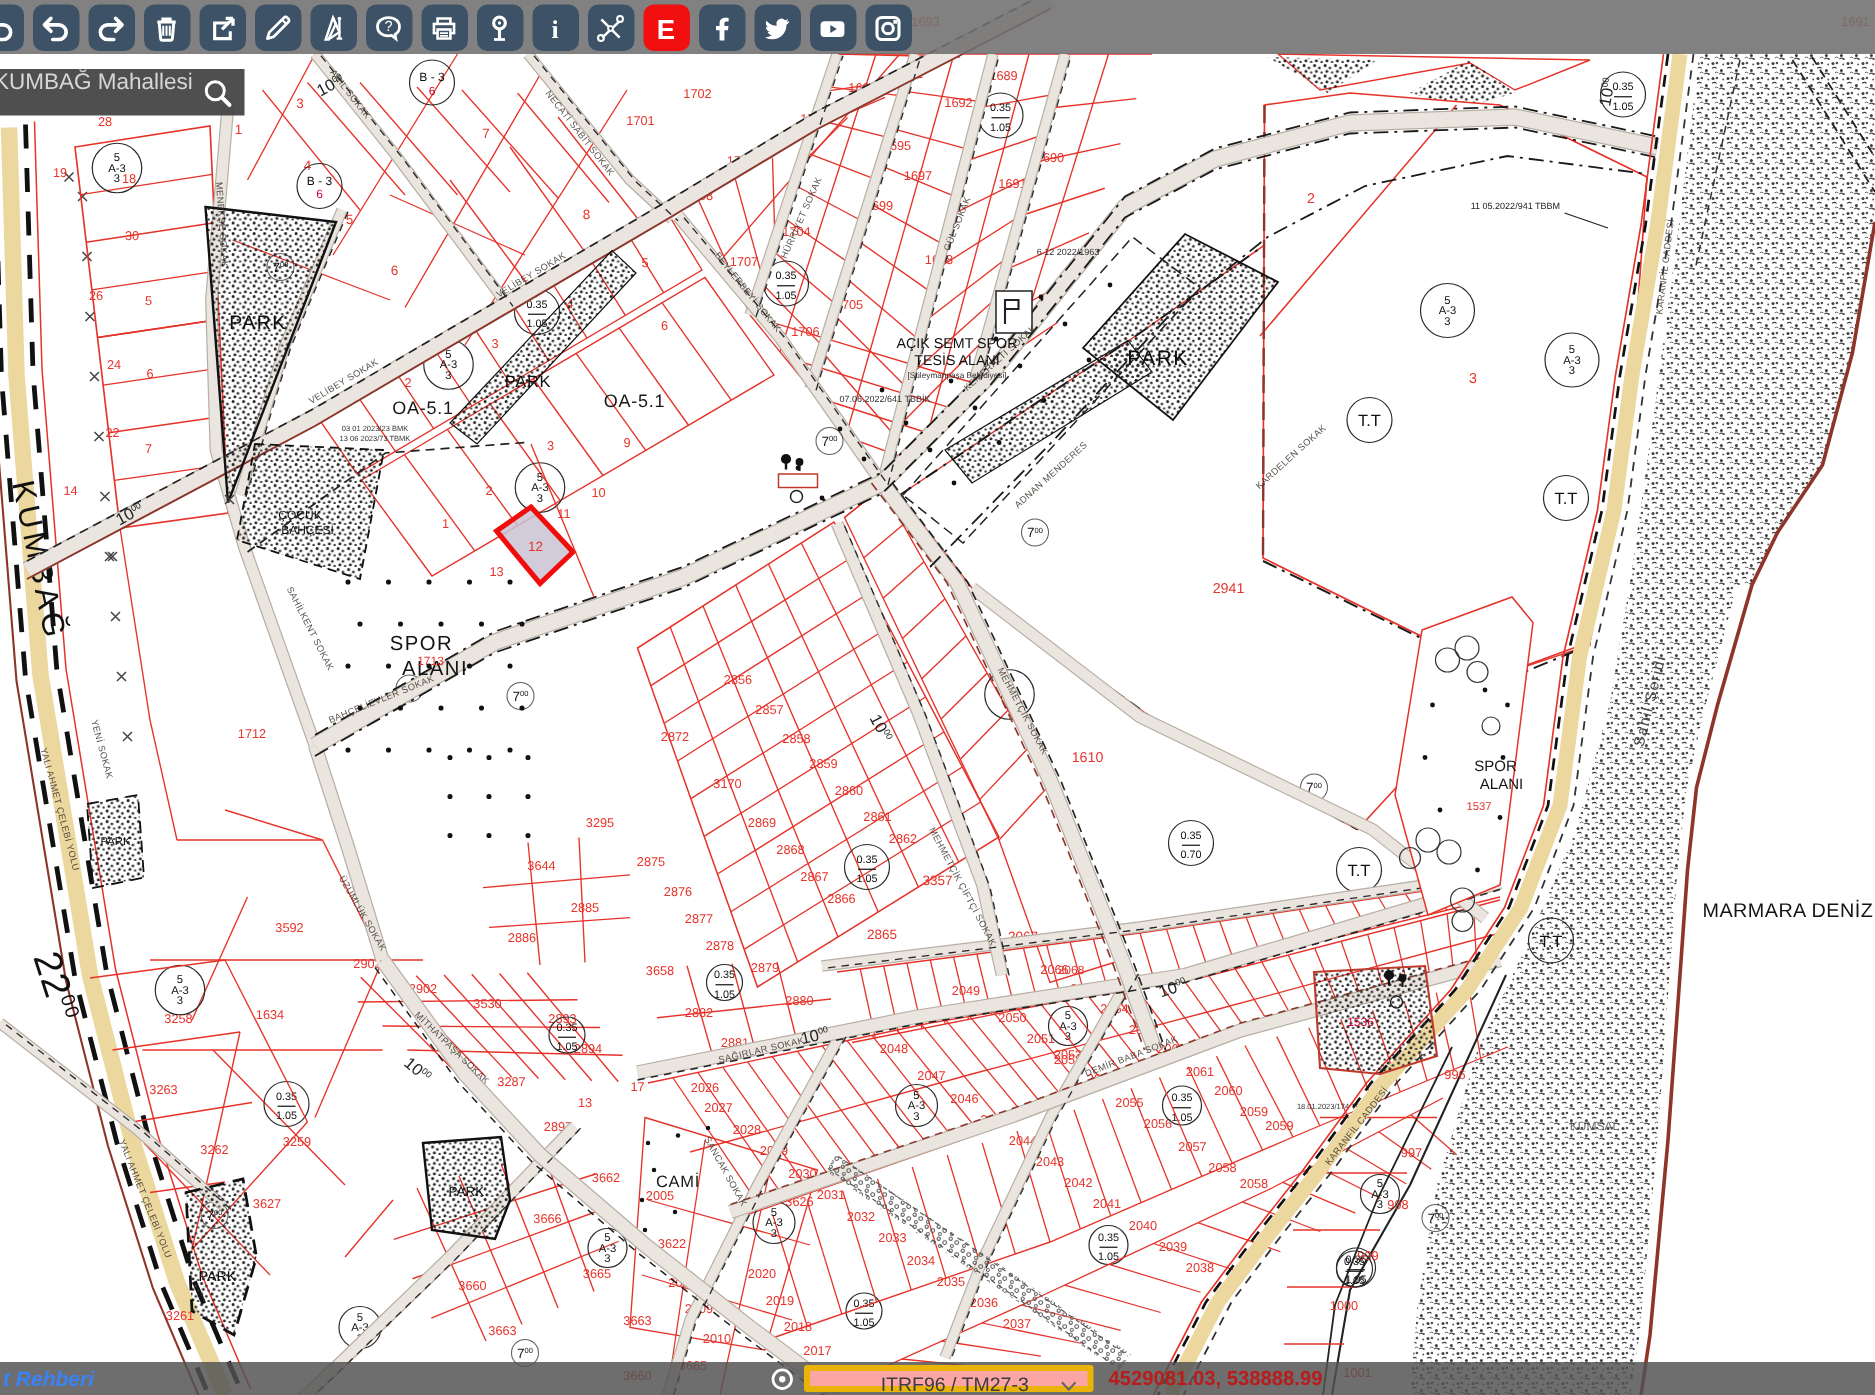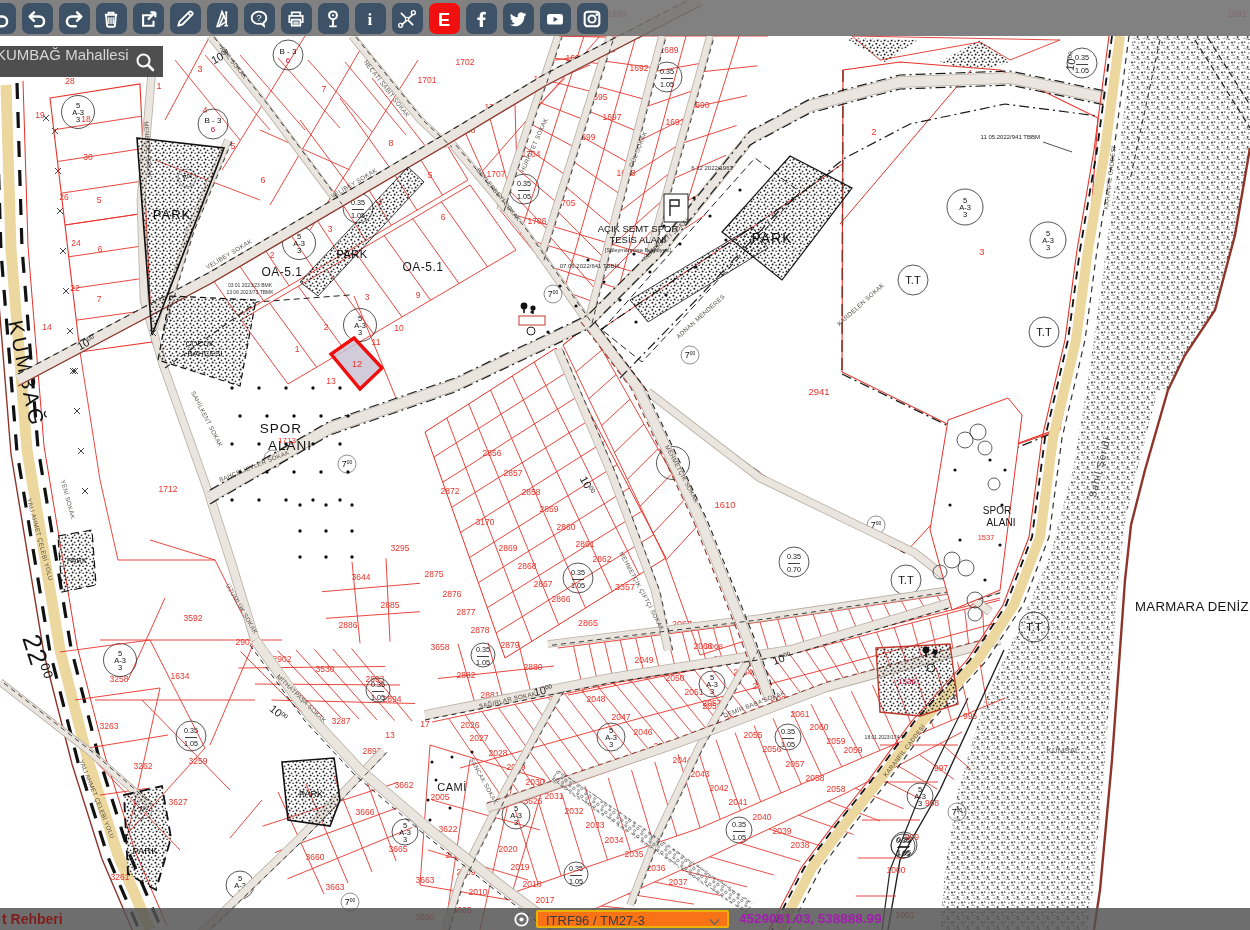--- a/index.html
+++ b/index.html
@@ -6,24 +6,24 @@
   #stage{position:relative;width:1250px;height:930px;}
   #map{position:absolute;left:0;top:0;}
   #toolbar{position:absolute;left:0;top:0;width:1250px;height:36px;background:rgba(112,112,112,0.88);}
   .tb{position:absolute;top:3px;width:31px;height:31px;background:#3d5266;border-radius:7px;
       display:flex;align-items:center;justify-content:center;}
   .tbE{background:#f20f0f;}
   #search{position:absolute;left:0;top:46px;width:163px;height:31px;background:rgba(66,66,66,0.93);
       display:flex;align-items:flex-start;}
   #search span{color:#d6d6d6;font-size:15px;margin-left:-4px;white-space:nowrap;}
   #bottombar{position:absolute;left:0;top:908px;width:1250px;height:22px;background:rgba(82,82,82,0.84);}
-  #bb-title{position:absolute;left:2px;top:3px;color:#7f1d1d;font-weight:bold;font-size:14px;}
-  #bb-dd{position:absolute;left:536px;top:2px;width:193px;height:18px;background:#f97316;border:2px solid #eab308;
-      border-radius:2px;color:#3c3c3c;font-size:13px;line-height:18px;padding-left:8px;box-sizing:border-box;}
-  #bb-coord{position:absolute;left:739px;top:3px;color:#a21caf;font-weight:bold;font-size:13.5px;}
+  #bb-title{position:absolute;left:2px;top:3px;color:#3b82f6;font-weight:bold;font-size:14px;font-style:italic;}
+  #bb-dd{position:absolute;left:536px;top:2px;width:193px;height:18px;background:#fca5a5;border:4px solid #eab308;
+      border-radius:2px;color:#3c3c3c;font-size:13px;line-height:18px;padding-left:8px;box-sizing:border-box;text-align:center;}
+  #bb-coord{position:absolute;left:739px;top:3px;color:#b91c1c;font-weight:bold;font-size:13.5px;}
 </style></head>
 <body>
 <div id="stage">
 <svg id="map" width="1250" height="930" viewBox="0 0 1250 930" font-family="Liberation Sans, sans-serif">
 <defs>
 <pattern id="sand" width="10" height="10" patternUnits="userSpaceOnUse">
  <circle cx="2.0" cy="2.4" r="1.0" fill="#3f3f3f"></circle>
  <circle cx="4.6" cy="2.0" r="0.85" fill="#4f4f4f"></circle>
  <path d="M1.4 5.6 q1.5 -1.4 3.0 0" stroke="#3f3f3f" stroke-width="0.75" fill="none"></path>
  <circle cx="7.6" cy="7.0" r="1.0" fill="#3f3f3f"></circle>

